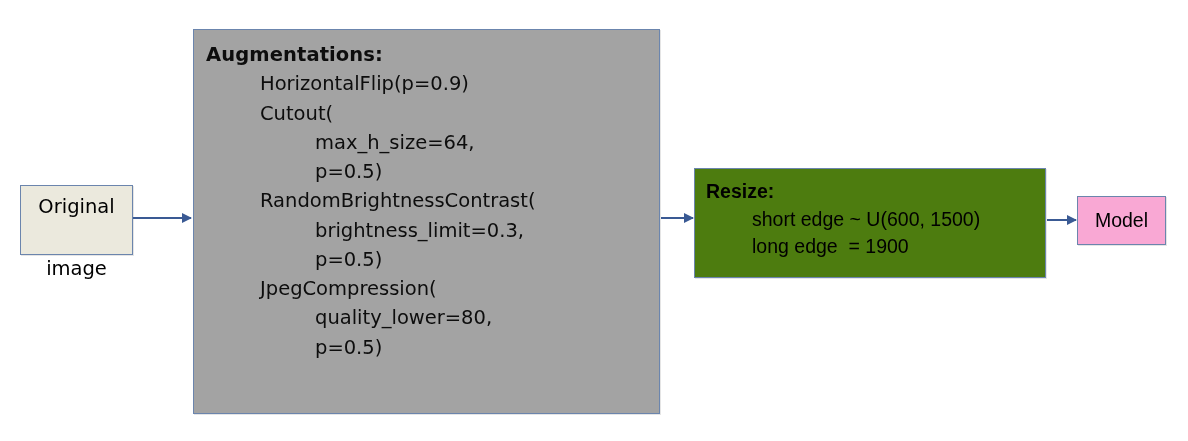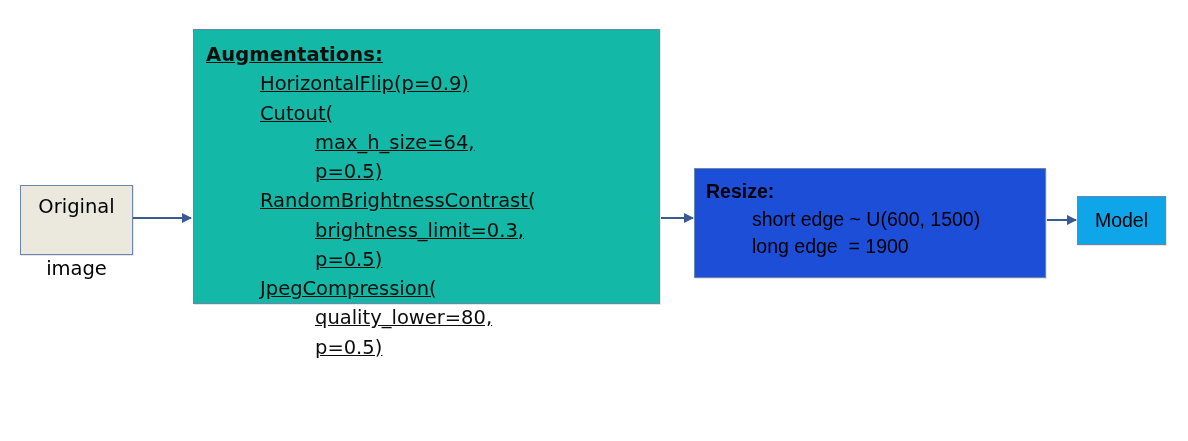--- a/index.html
+++ b/index.html
@@ -43,60 +43,59 @@
     color: #000;
     font-family: "DejaVu Sans", sans-serif;
   }
   .box-original .lbl { display: block; margin-top: 36px; }
 
   
   .box-augment {
     left: 193px;
     top: 29px;
     width: 467px;
-    height: 275px;
-    background: #14b8a6;
+    height: 385px;
+    background: #a3a3a3;
     padding: 10px 0 0 12px;
     font-size: 19.5px;
     color: #0d0d0d;
     line-height: 1.50;
-    text-decoration: underline;
   }
   .aug-title {
     font-weight: bold;
     font-size: 19.5px;
     letter-spacing: .1px;
   }
   .aug-line { white-space: pre; }
   .ind1 { padding-left: 54px; }
   .ind2 { padding-left: 109px; }
 
   
   .box-resize {
     left: 694px;
     top: 168px;
     width: 352px;
     height: 110px;
-    background: #1d4ed8;
+    background: #4d7c0f;
     padding: 9px 0 0 11px;
     font-family: "Liberation Sans", sans-serif;
     font-size: 19.5px;
     color: #000;
     line-height: 1.42;
   }
   .rs-title { font-weight: bold; }
   .rs-line { white-space: pre; padding-left: 46px; }
 
   
   .box-model {
     left: 1077px;
     top: 196px;
     width: 89px;
     height: 49px;
-    background: #0ea5e9;
+    background: #f9a8d4;
     display: flex;
     align-items: center;
     justify-content: center;
     font-family: "Liberation Sans", sans-serif;
     font-size: 19.5px;
     color: #000;
   }
 
   
   .arrow {

